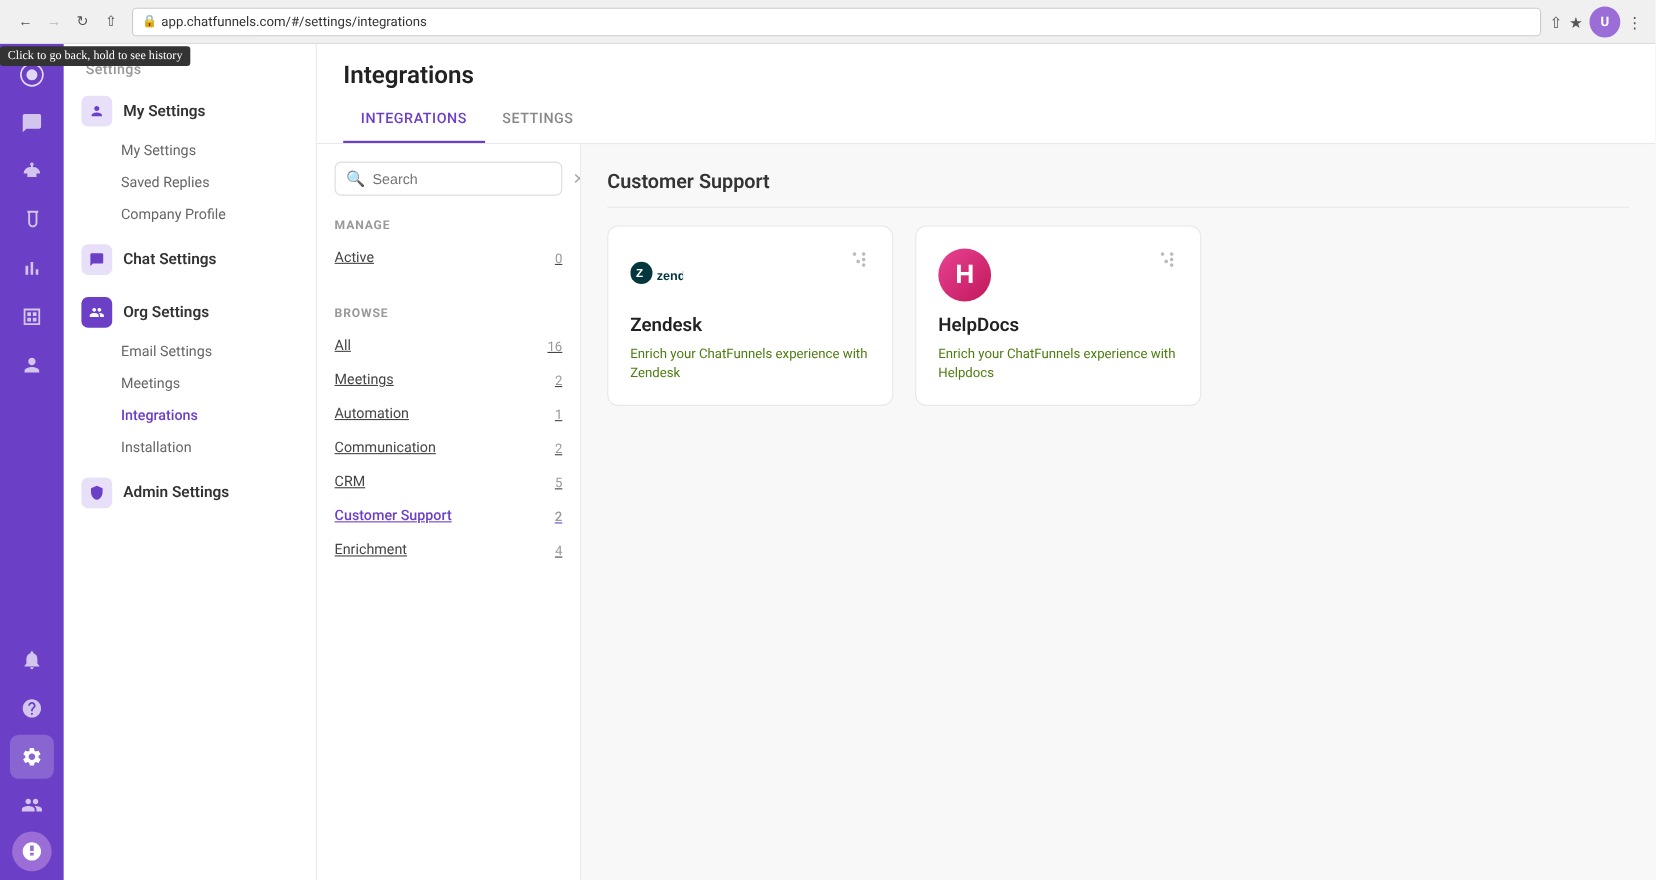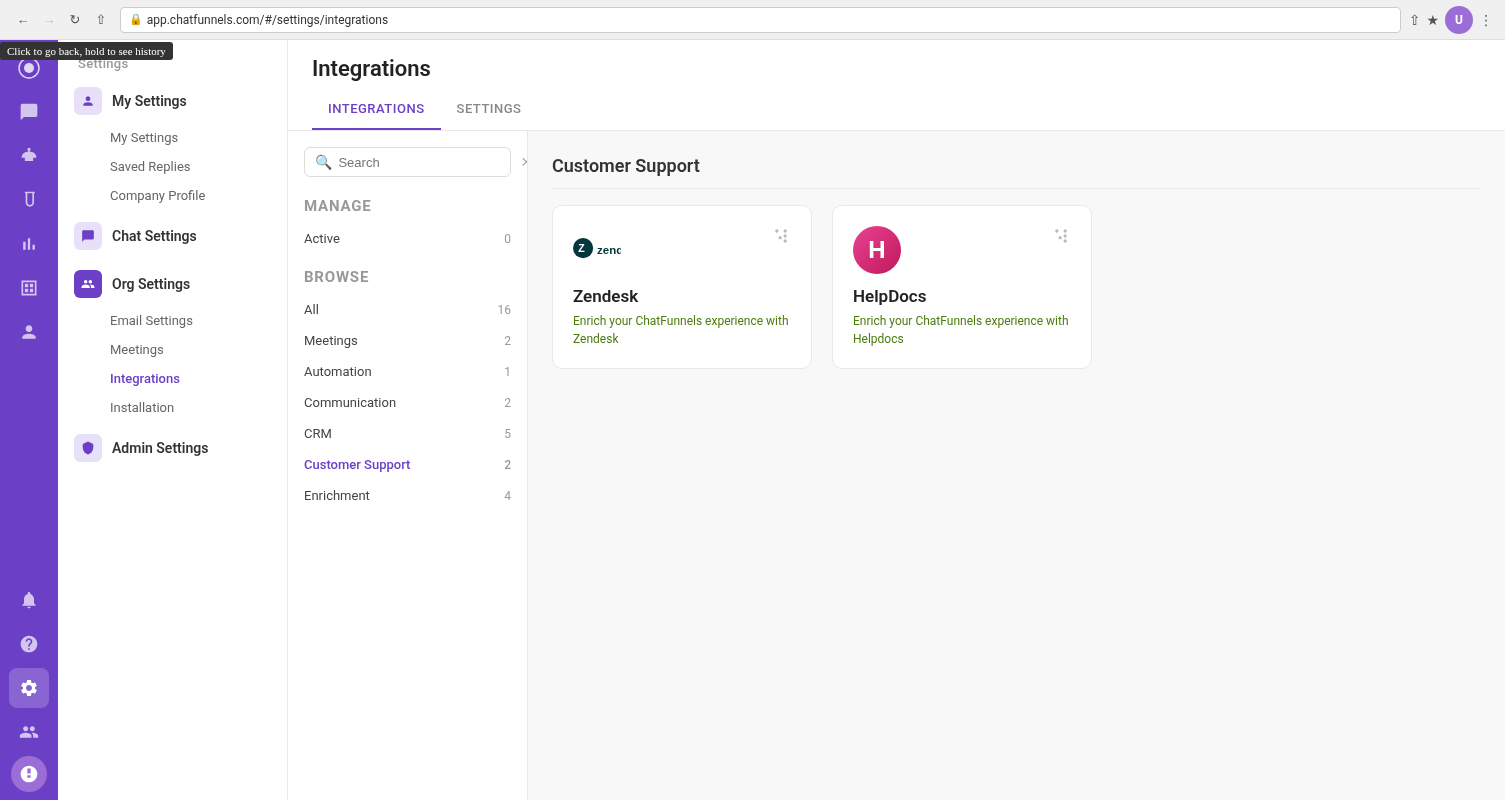--- a/index.html
+++ b/index.html
@@ -106,27 +106,28 @@
       margin: 0 16px 16px; display: flex; align-items: center;
       border: 1px solid #ddd; border-radius: 6px; padding: 6px 10px; gap: 6px; background: white;
     }
     .search-input {
       border: none; outline: none; font-size: 13px; color: #555; flex: 1; background: transparent;
     }
     .search-icon { color: #aaa; font-size: 14px; }
     .search-clear { color: #aaa; font-size: 14px; cursor: pointer; }
 
     .filter-section-title {
-      padding: 4px 16px 8px; font-size: 15px; font-weight: 700; color: #999;
+      padding: 4px 16px 8px; font-size: 11px; font-weight: 700; color: #999;
       letter-spacing: 0.8px; text-transform: uppercase;
     }
     .filter-item {
       display: flex; justify-content: space-between; align-items: flex-end;
       padding: 8px 16px; cursor: pointer; font-size: 13px; color: #444;
       transition: background 0.1s;
+      text-decoration: underline;
     }
     .filter-item.active { color: #6c3fc7; font-weight: 500; }
     .filter-count { color: #999; font-size: 12px; }
 
     
     .integrations-area { flex: 1; padding: 24px; overflow-y: auto; }
     .category-title {
       font-size: 18px; font-weight: 600; color: #333; margin-bottom: 16px;
       padding-bottom: 12px; border-bottom: 1px solid #e8e8e8;
     }
@@ -311,21 +312,21 @@
           <input class="search-input" type="text" placeholder="Search" style="">
           <span class="search-clear">✕</span>
         </div>
 
         <div class="filter-section-title">MANAGE</div>
         <div class="filter-item">
           <span>Active</span>
           <span class="filter-count">0</span>
         </div>
 
-        <div class="filter-section-title" style="margin-top:10px;">BROWSE</div>
+        <div class="filter-section-title" style="margin-top:24px;">BROWSE</div>
         <div class="filter-item">
           <span>All</span>
           <span class="filter-count">16</span>
         </div>
         <div class="filter-item">
           <span>Meetings</span>
           <span class="filter-count">2</span>
         </div>
         <div class="filter-item">
           <span>Automation</span>

